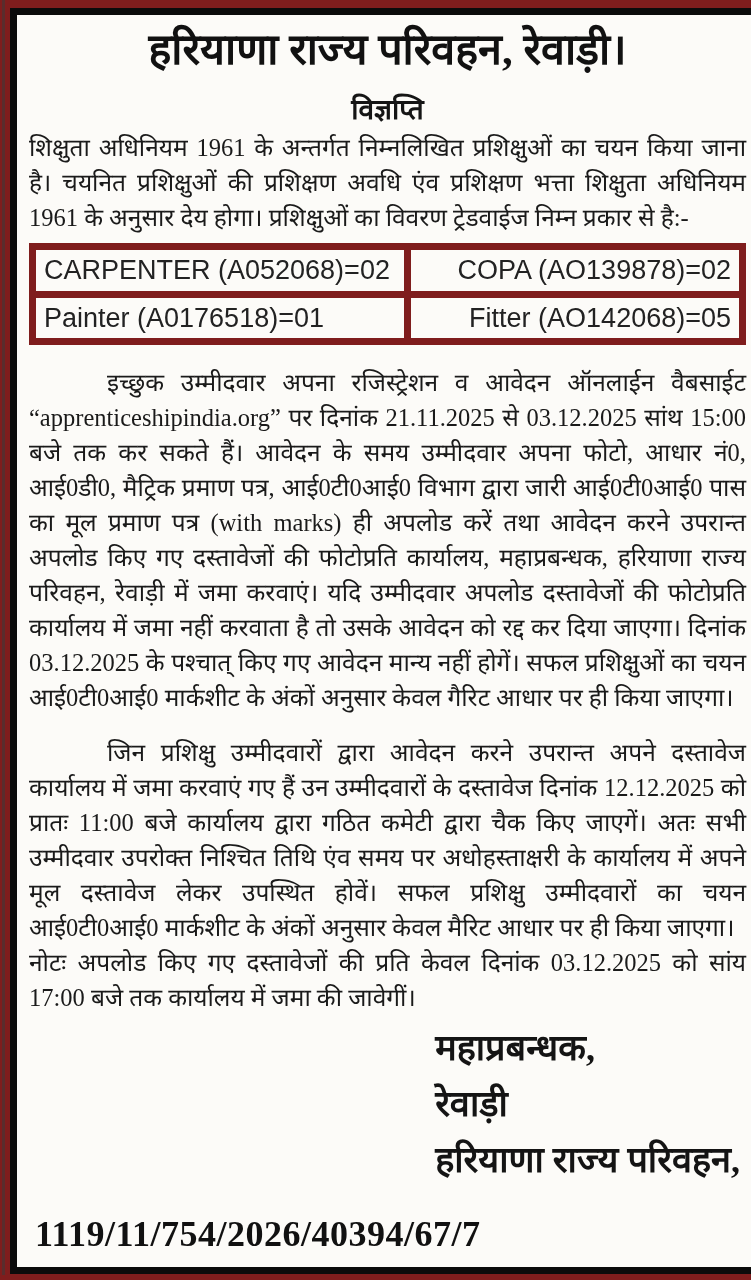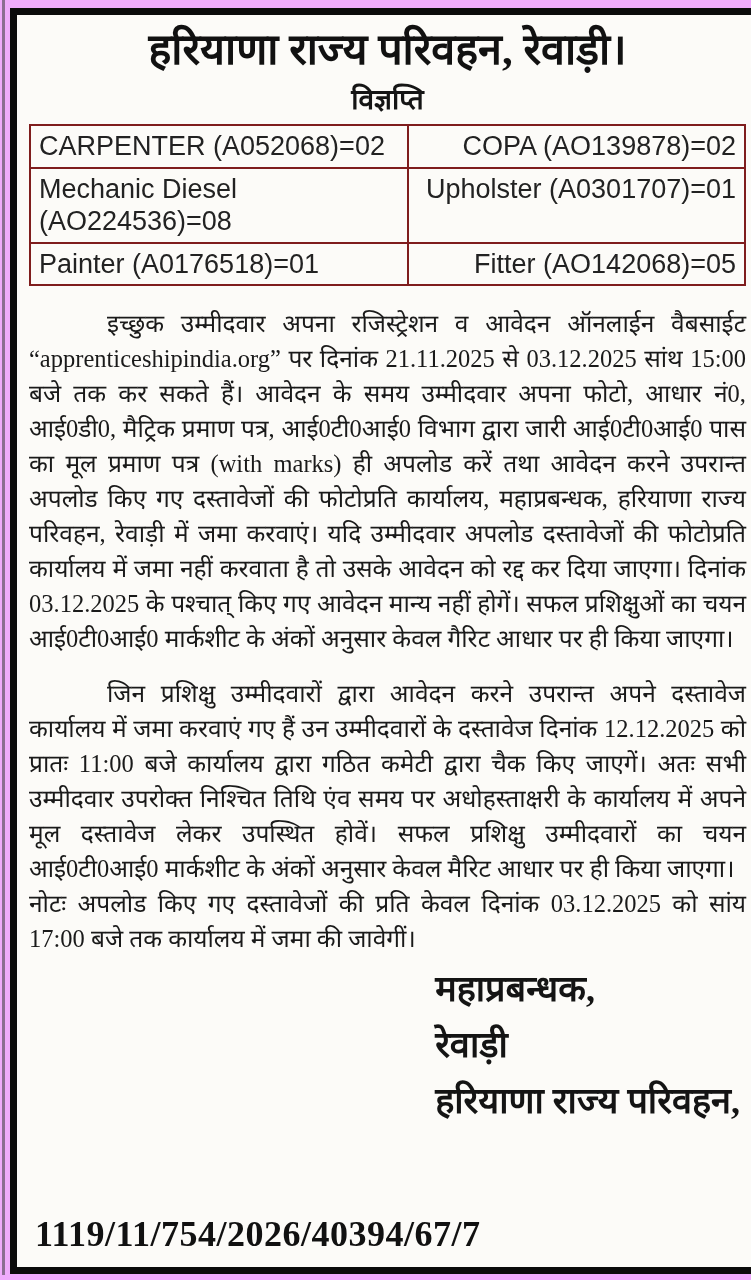--- a/index.html
+++ b/index.html
@@ -4,21 +4,21 @@
 <style>
   html,body{margin:0;padding:0;}
   body{
     background:#ffffff;
     font-family:"Liberation Serif","DejaVu Serif",serif;
   }
   .page{
     position:relative;
     width:751px;
     height:1280px;
-    background:#f0abfc;
+    background:#7f1d1d;
     overflow:hidden;
   }
   
   .scan-artifact{
     position:absolute;
     left:2px;top:0;
     width:3px;height:1275px;
     background:#3a3a3a;
     opacity:.55;
   }
@@ -38,38 +38,38 @@
     line-height:1.25;
     color:#111;
     margin:4px 0 0 0;
   }
   .subtitle{
     text-align:center;
     font-weight:bold;
     font-size:28px;
     line-height:1.2;
     color:#151515;
-    margin:6px 0 4px 0;
+    margin:16px 0 4px 0;
   }
   .body-text{
     font-size:24.5px;
     line-height:35px;
     text-align:justify;
     color:#1a1a1a;
     margin:0;
   }
   .indented{ text-indent:78px;margin-top:20px; }
   table.trades{
     width:100%;
     border-collapse:collapse;
     margin:8px 0 6px 0;
     table-layout:fixed;
   }
   table.trades td{
-    border:2px solid #7f1d1d;
+    border:7px solid #7f1d1d;
     font-family:"Liberation Sans","DejaVu Sans",sans-serif;
     font-size:27px;
     line-height:1.2;
     color:#222;
     padding:4px 8px;
     vertical-align:top;
     overflow:hidden;
     white-space:normal;
   }
   td.c1{ width:53%; }
@@ -99,30 +99,27 @@
 
 <div class="page">
   <div class="scan-artifact"></div>
 
   <div class="frame">
 
     <div class="title">हरियाणा राज्य परिवहन, रेवाड़ी।</div>
 
     <div class="subtitle">विज्ञप्ति</div>
 
+    <p class="body-text">शिक्षुता अधिनियम 1961 के अन्तर्गत निम्नलिखित प्रशिक्षुओं का चयन किया जाना है। चयनित प्रशिक्षुओं की प्रशिक्षण अवधि एंव प्रशिक्षण भत्ता शिक्षुता अधिनियम 1961 के अनुसार देय होगा। प्रशिक्षुओं का विवरण ट्रेडवाईज निम्न प्रकार से है:-</p>
 
     <table class="trades">
       <tbody>
         <tr>
           <td class="c1">CARPENTER (A052068)=02</td>
           <td class="c2">COPA (AO139878)=02</td>
-        </tr>
-        <tr>
-          <td class="c1">Mechanic Diesel (AO224536)=08</td>
-          <td class="c2">Upholster (A0301707)=01</td>
         </tr>
         <tr>
           <td class="c1">Painter (A0176518)=01</td>
           <td class="c2">Fitter (AO142068)=05</td>
         </tr>
       </tbody>
     </table>
 
     <p class="body-text indented">इच्छुक उम्मीदवार अपना रजिस्ट्रेशन व आवेदन ऑनलाईन वैबसाईट “apprenticeshipindia.org” पर दिनांक 21.11.2025 से 03.12.2025 सांथ 15:00 बजे तक कर सकते हैं। आवेदन के समय उम्मीदवार अपना फोटो, आधार नं0, आई0डी0, मैट्रिक प्रमाण पत्र, आई0टी0आई0 विभाग द्वारा जारी आई0टी0आई0 पास का मूल प्रमाण पत्र (with marks) ही अपलोड करें तथा आवेदन करने उपरान्त अपलोड किए गए दस्तावेजों की फोटोप्रति कार्यालय, महाप्रबन्धक, हरियाणा राज्य परिवहन, रेवाड़ी में जमा करवाएं। यदि उम्मीदवार अपलोड दस्तावेजों की फोटोप्रति कार्यालय में जमा नहीं करवाता है तो उसके आवेदन को रद्द कर दिया जाएगा। दिनांक 03.12.2025 के पश्चात् किए गए आवेदन मान्य नहीं होगें। सफल प्रशिक्षुओं का चयन आई0टी0आई0 मार्कशीट के अंकों अनुसार केवल गैरिट आधार पर ही किया जाएगा।</p>
 

